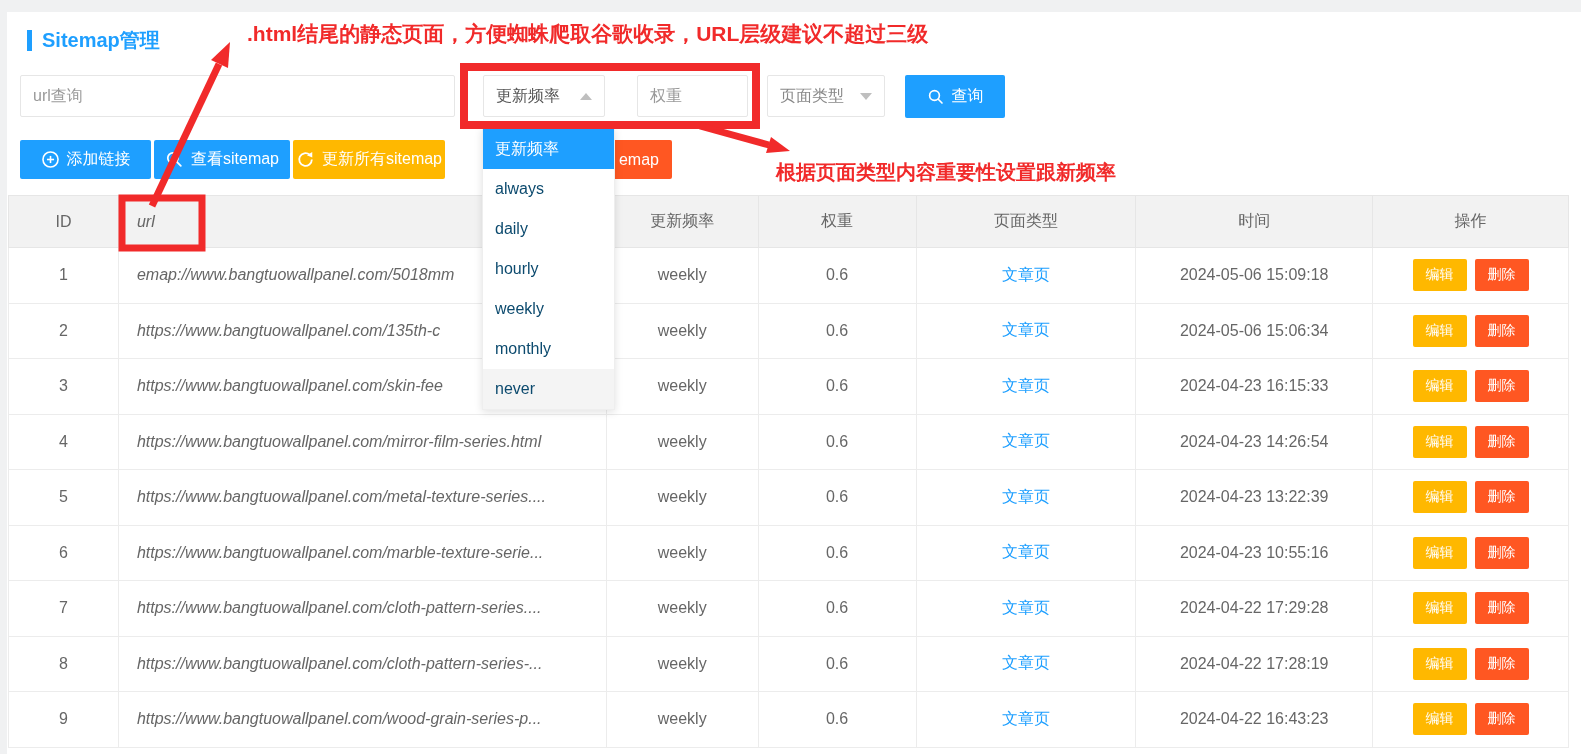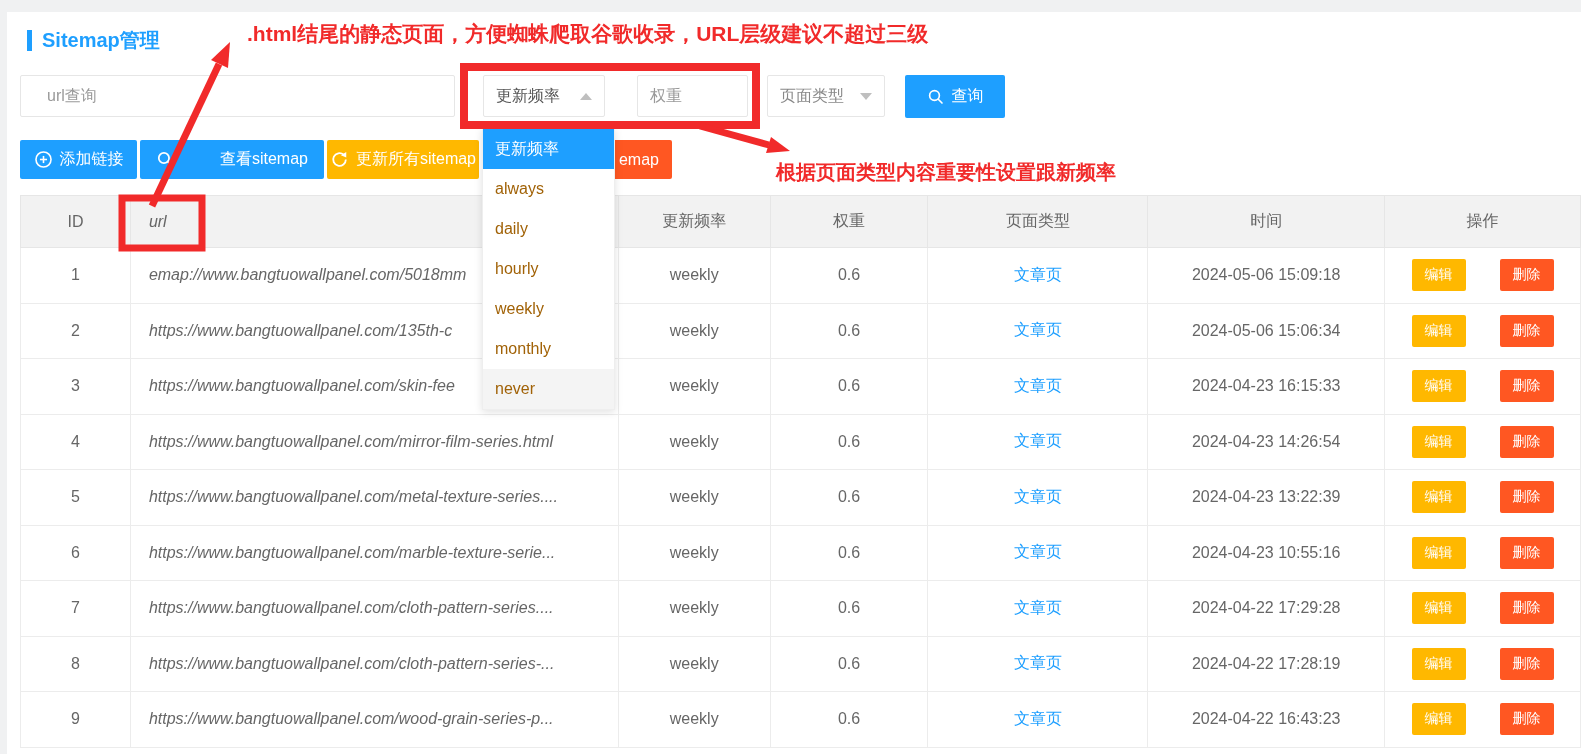--- a/index.html
+++ b/index.html
@@ -29,21 +29,21 @@
 
   
   .note{position:absolute;color:var(--annotation-red);font-weight:bold;white-space:nowrap;}
   .note-top{left:247px;top:20px;font-size:21px;}
   .note-right{left:776px;top:159px;font-size:20px;}
 
   
   .filter-row{position:absolute;top:75px;left:0;height:43px;}
   .text-input{
     position:absolute;height:42px;border:1px solid #e6e6e6;border-radius:2px;
-    font-size:16px;padding:0 26px;color:#333;outline:none;background:#fff;
+    font-size:16px;padding:0 12px;color:#333;outline:none;background:#fff;
     font-family:"Liberation Sans","DejaVu Sans",sans-serif;
   }
   .text-input::placeholder{color:#9a9a9a;}
   #url-input{left:20px;width:435px;}
   .select-box{
     position:absolute;height:42px;border:1px solid #e6e6e6;border-radius:2px;background:#fff;
     display:flex;align-items:center;justify-content:space-between;
     padding:0 12px;font-size:16px;cursor:pointer;
   }
   #freq-select{left:483px;width:122px;color:#555;}
@@ -61,60 +61,60 @@
 
   
   .toolbar{position:absolute;left:20px;top:140px;height:39px;display:flex;gap:3px;}
   .tb-btn{
     height:39px;border:none;border-radius:2px;color:#fff;font-size:16px;cursor:pointer;
     display:flex;align-items:center;justify-content:center;gap:7px;padding:0 16px;
     font-family:"Liberation Sans","DejaVu Sans",sans-serif;white-space:nowrap;
   }
   .tb-blue{background:var(--accent-blue);}
   .tb-yellow{background:var(--warning-yellow);}
-  #add-link-btn{width:117px;}
-  #view-sitemap-btn{width:184px;justify-content:space-between;}
+  #add-link-btn{width:131px;}
+  #view-sitemap-btn{width:136px;}
   #update-all-btn{width:152px;}
   #partial-btn{
     position:absolute;left:486px;top:140px;width:186px;height:39px;background:var(--danger-red);
     color:#fff;border:none;border-radius:2px;font-size:16px;cursor:pointer;
     display:flex;align-items:center;justify-content:flex-end;padding-right:13px;
     font-family:"Liberation Sans","DejaVu Sans",sans-serif;z-index:5;
   }
 
   
   .dropdown{
     position:absolute;left:482px;top:128px;width:133px;z-index:30;background:#fff;
     border:1px solid #eee;box-shadow:0 2px 8px rgba(0,0,0,.12);
   }
   .dropdown li{
     list-style:none;height:40px;line-height:40px;padding-left:12px;font-size:16px;
-    color:#a16207;cursor:pointer;white-space:nowrap;
+    color:#0c4a6e;cursor:pointer;white-space:nowrap;
   }
   .dropdown li.selected{background:var(--accent-blue);color:#fff;}
   .dropdown li.hovered{background:#f4f4f4;}
 
   
   .data-table{
-    position:absolute;left:20px;top:195px;width:1561px;border-collapse:collapse;
+    position:absolute;left:8px;top:195px;width:1561px;border-collapse:collapse;
     font-size:16px;background:#701a75;padding-left:32px;
   }
   .data-table th{
     height:52px;background:#f2f2f2;color:#666;font-weight:400;
     border:1px solid #e6e6e6;text-align:center;
   }
   .data-table td{
     height:55.5px;color:var(--text-gray);border:1px solid var(--border-gray);
     text-align:center;background:#fff;
   }
   .data-table th.col-url,.data-table td.col-url{text-align:left;padding-left:18px;font-style:italic;}
   .page-type-link{color:var(--accent-blue);cursor:pointer;}
   .row-btn{
     display:inline-block;border:none;border-radius:2px;color:#fff;font-size:14px;
-    padding:7px 13px;margin:0 17px;cursor:pointer;
+    padding:7px 13px;margin:0 4px;cursor:pointer;
     font-family:"Liberation Sans","DejaVu Sans",sans-serif;
   }
   .btn-edit{background:var(--warning-yellow);}
   .btn-del{background:var(--danger-red);}
 
   
   .overlay-svg{position:absolute;left:0;top:0;width:1581px;height:754px;z-index:60;pointer-events:none;}
 
   .icon-svg{display:block;}
 </style>

